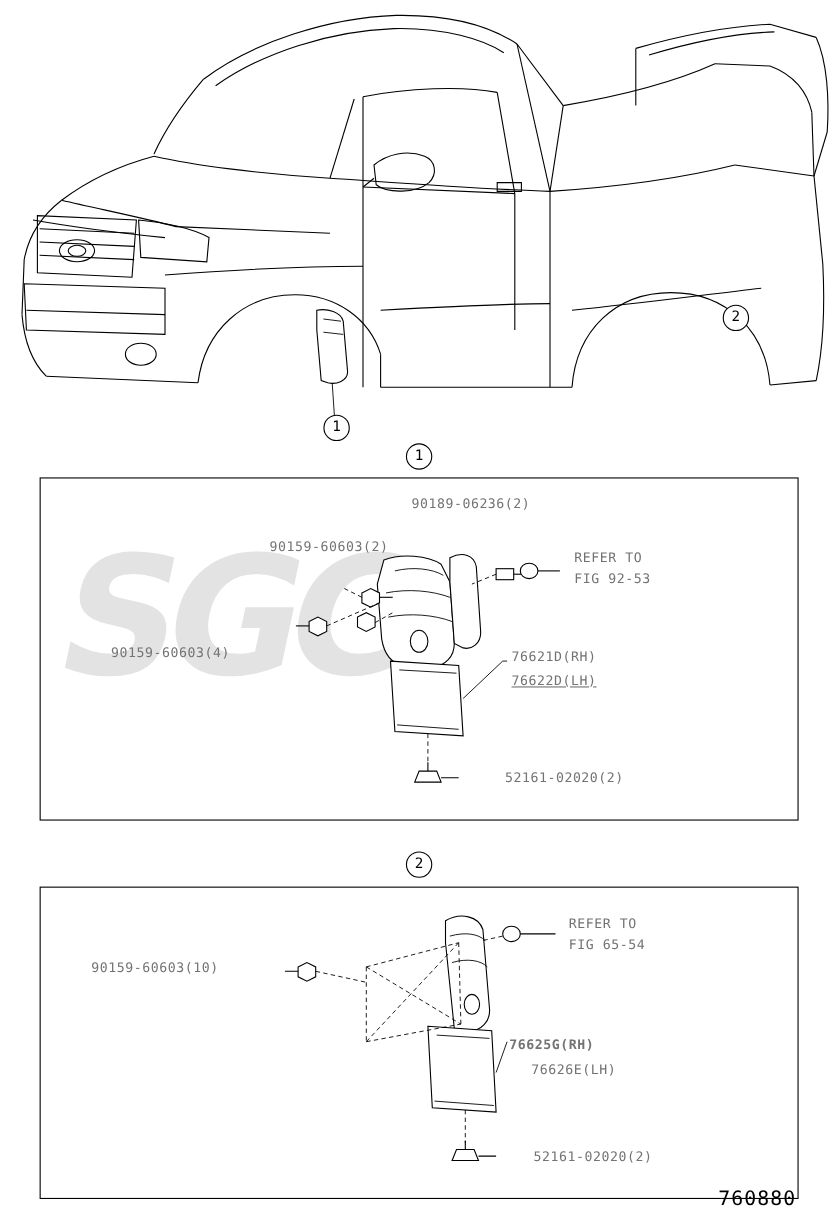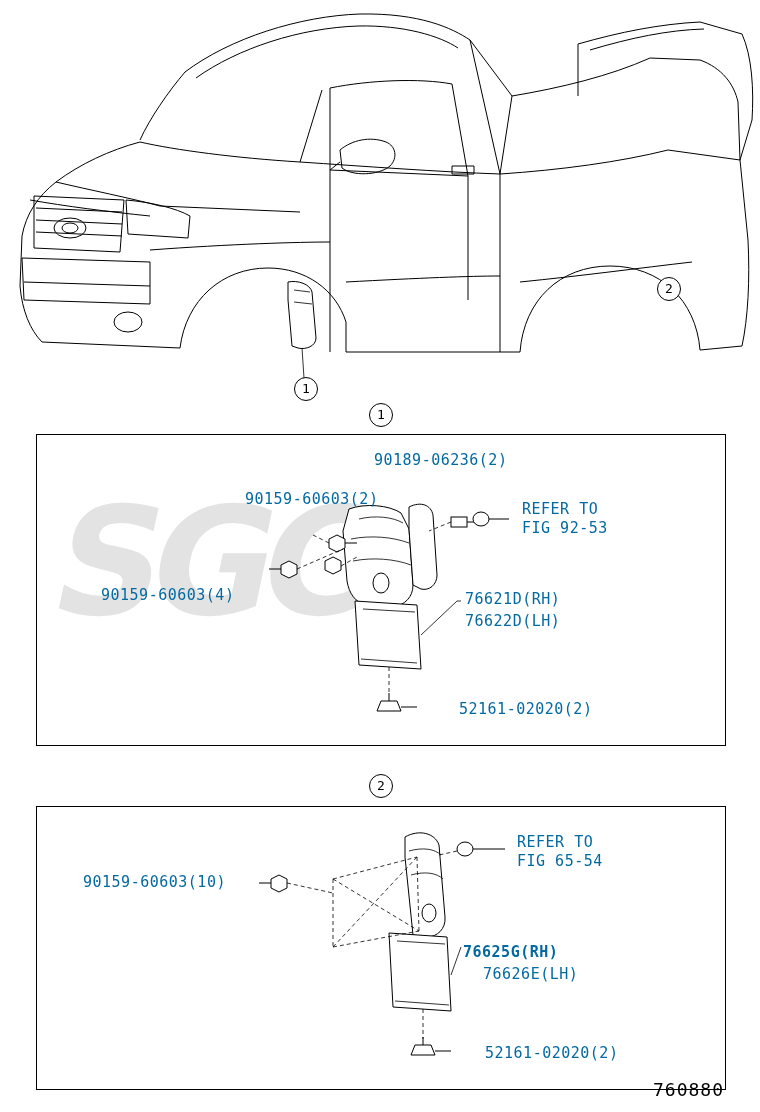--- a/index.html
+++ b/index.html
@@ -40,24 +40,24 @@
     border-radius: 50%;
     text-align: center;
     line-height: 21px;
     font-size: 13px;
     font-family: "DejaVu Sans Mono", monospace;
     background: #fff;
   }
   .label {
     position: absolute;
     font-family: "DejaVu Sans Mono", monospace;
-    font-size: 15px;
+    font-size: 12px;
     letter-spacing: 0.5px;
     white-space: pre;
-    color: #0369a1;
+    color: #737373;
   }
   .wm {
     position: absolute;
     color: #e3e3e3;
     font-size: 150px;
     font-weight: bold;
     font-family: "DejaVu Sans", sans-serif;
     letter-spacing: -12px;
     transform: skewX(-12deg);
     user-select: none;
@@ -262,21 +262,21 @@
       <path class="ln-thin" d="M384 200 L 420 166"></path>
       <path class="ln-thin" d="M420 166 L 424 166"></path>
     </svg>
 
     <div class="label" style="left:337px; top:16px;">90189-06236(2)</div>
     <div class="label" style="left:208px; top:55px;">90159-60603(2)</div>
     <div class="label" style="left:64px; top:127px;margin-top:24px;">90159-60603(4)</div>
     <div class="label" style="left:485px; top:65px;">REFER TO</div>
     <div class="label" style="left:485px; top:84px;">FIG 92-53</div>
     <div class="label" style="left:428px; top:155px;">76621D(RH)</div>
-    <div class="label" style="left:428px; top:177px;">76622D(LH)</div>
+    <div class="label" style="left:428px; top:177px;text-decoration:underline;">76622D(LH)</div>
     <div class="label" style="left:422px; top:265px;">52161-02020(2)</div>
   </div>
 
   <div class="callout-circle" style="left:369px; top:774px;">2</div>
 
   <div class="panel" id="panel-2">
     <svg width="686" height="280" viewBox="0 0 686 280" style="position:absolute; left:0; top:0;">
 
       <g>
         <path class="fillwhite" d="M368 30 C 382 22, 398 26, 402 38 L 408 110 C 409 122, 400 130, 390 130 L 376 128 L 368 50 Z"></path>

